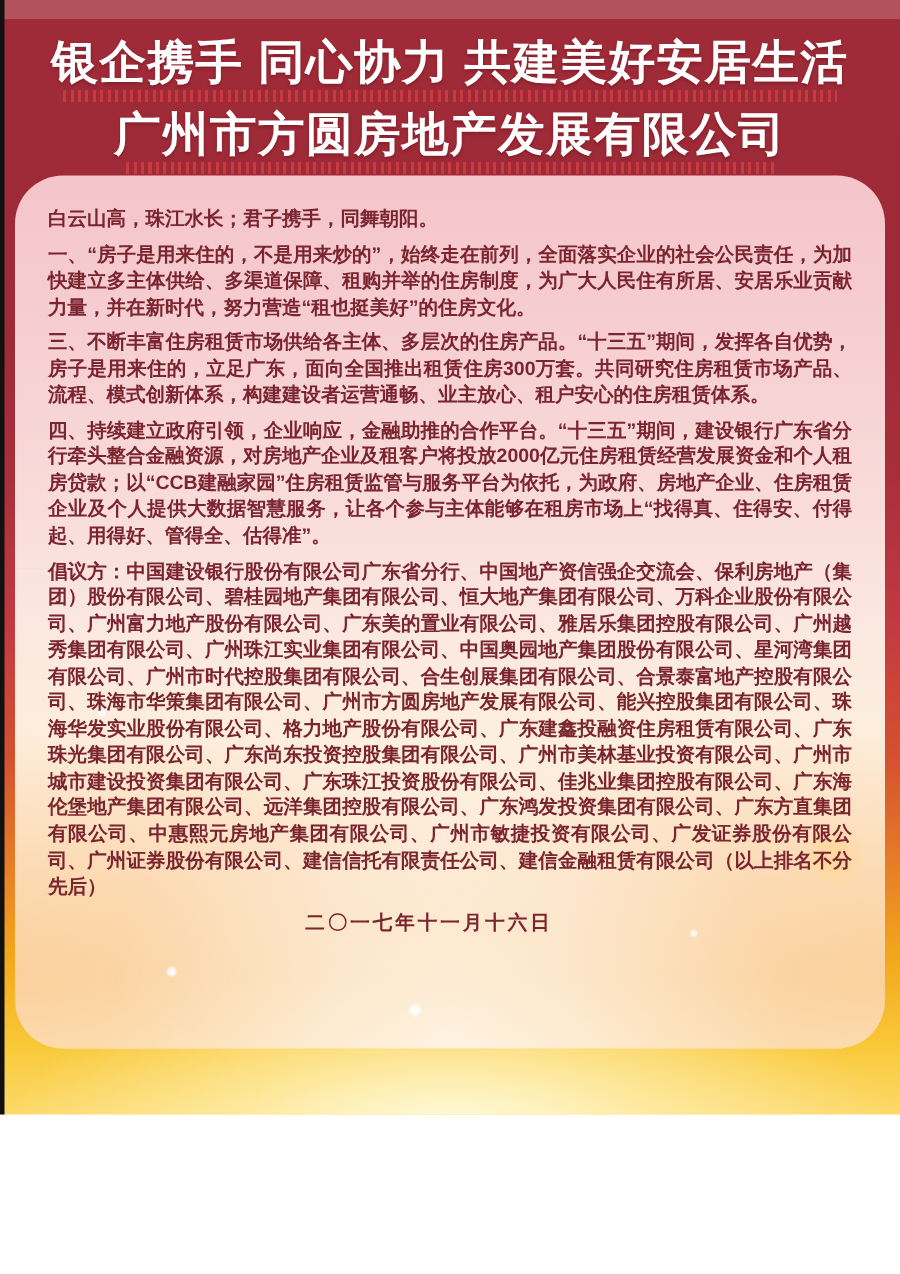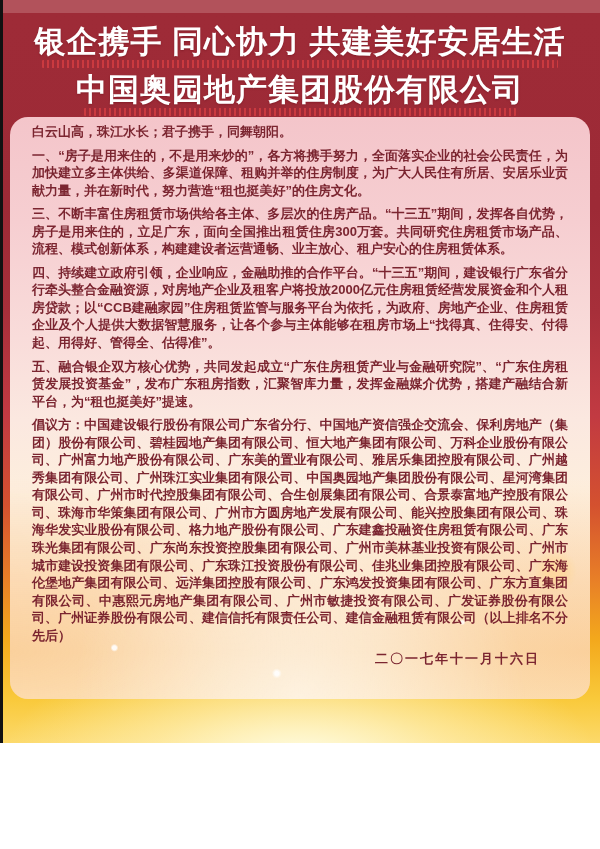--- a/index.html
+++ b/index.html
@@ -32,22 +32,22 @@
   }
   .eq{
     height:8px;width:86%;margin:-3px auto 1px auto;
     background:repeating-linear-gradient(90deg,
       rgba(216,62,66,.9) 0 2px, rgba(216,62,66,0) 2px 5px);
     opacity:.85;border-radius:1px;
   }
   .eq2{width:72%;}
   .panel{
     position:absolute;left:10px;right:10px;top:117px;bottom:44px;
-    border-radius:18px;box-sizing:border-box;
-    padding:6px 22px 10px 22px;overflow:hidden;
+    border-radius:32px;box-sizing:border-box;
+    padding:20px 22px 10px 22px;overflow:hidden;
     background:
       linear-gradient(180deg,
         #f4c5ca 0%,#f6ced1 18%,#f9dcda 38%,
         #fbe8e0 52%,#fdeedd 64%,#fce5c9 80%,
         #fbe2bd 92%,#fde9c6 100%);
     z-index:3;
   }
   .sparkles{
     position:absolute;left:0;right:0;top:45%;bottom:0;
     pointer-events:none;
@@ -64,48 +64,47 @@
       radial-gradient(ellipse at 0% 85%, rgba(250,176,96,.35) 0%, rgba(250,176,96,0) 45%),
       radial-gradient(ellipse at 100% 85%, rgba(250,176,96,.35) 0%, rgba(250,176,96,0) 45%);
   }
   .body-text{position:relative;z-index:2;color:#7b2530;}
   .body-text p{
     margin:0 0 6px 0;font-size:13px;line-height:1.35;
     text-align:justify;font-weight:bold;
     font-family:"Liberation Sans","DejaVu Sans",sans-serif;
   }
   .body-text p.date{
-    text-align:right;margin:4px 28px 0 0;letter-spacing:2px;
+    text-align:center;margin:4px 28px 0 0;letter-spacing:2px;
   }
   .bottom-glow{
     position:absolute;left:0;right:0;bottom:0;height:110px;z-index:1;
     background:radial-gradient(ellipse at 50% 115%,
       rgba(255,255,235,.95) 0%, rgba(255,245,200,.55) 35%, rgba(255,255,255,0) 70%);
   }
 </style>
 </head>
 <body>
 
 <div class="page">
   <div class="left-edge"></div>
 
   <header class="title-block">
     <div class="title-line">银企携手 同心协力 共建美好安居生活</div>
     <div class="eq"></div>
-    <div class="title-line">中国奥园地产集团股份有限公司</div>
+    <div class="title-line">广州市方圆房地产发展有限公司</div>
     <div class="eq eq2"></div>
   </header>
 
   <main class="panel">
     <div class="sparkles"></div>
     <div class="body-text">
       <p>白云山高，珠江水长；君子携手，同舞朝阳。</p>
-      <p>一、“房子是用来住的，不是用来炒的”，各方将携手努力，全面落实企业的社会公民责任，为加快建立多主体供给、多渠道保障、租购并举的住房制度，为广大人民住有所居、安居乐业贡献力量，并在新时代，努力营造“租也挺美好”的住房文化。</p>
+      <p>一、“房子是用来住的，不是用来炒的”，始终走在前列，全面落实企业的社会公民责任，为加快建立多主体供给、多渠道保障、租购并举的住房制度，为广大人民住有所居、安居乐业贡献力量，并在新时代，努力营造“租也挺美好”的住房文化。</p>
       <p>三、不断丰富住房租赁市场供给各主体、多层次的住房产品。“十三五”期间，发挥各自优势，房子是用来住的，立足广东，面向全国推出租赁住房300万套。共同研究住房租赁市场产品、流程、模式创新体系，构建建设者运营通畅、业主放心、租户安心的住房租赁体系。</p>
       <p>四、持续建立政府引领，企业响应，金融助推的合作平台。“十三五”期间，建设银行广东省分行牵头整合金融资源，对房地产企业及租客户将投放2000亿元住房租赁经营发展资金和个人租房贷款；以“CCB建融家园”住房租赁监管与服务平台为依托，为政府、房地产企业、住房租赁企业及个人提供大数据智慧服务，让各个参与主体能够在租房市场上“找得真、住得安、付得起、用得好、管得全、估得准”。</p>
-      <p>五、融合银企双方核心优势，共同发起成立“广东住房租赁产业与金融研究院”、“广东住房租赁发展投资基金”，发布广东租房指数，汇聚智库力量，发挥金融媒介优势，搭建产融结合新平台，为“租也挺美好”提速。</p>
       <p>倡议方：中国建设银行股份有限公司广东省分行、中国地产资信强企交流会、保利房地产（集团）股份有限公司、碧桂园地产集团有限公司、恒大地产集团有限公司、万科企业股份有限公司、广州富力地产股份有限公司、广东美的置业有限公司、雅居乐集团控股有限公司、广州越秀集团有限公司、广州珠江实业集团有限公司、中国奥园地产集团股份有限公司、星河湾集团有限公司、广州市时代控股集团有限公司、合生创展集团有限公司、合景泰富地产控股有限公司、珠海市华策集团有限公司、广州市方圆房地产发展有限公司、能兴控股集团有限公司、珠海华发实业股份有限公司、格力地产股份有限公司、广东建鑫投融资住房租赁有限公司、广东珠光集团有限公司、广东尚东投资控股集团有限公司、广州市美林基业投资有限公司、广州市城市建设投资集团有限公司、广东珠江投资股份有限公司、佳兆业集团控股有限公司、广东海伦堡地产集团有限公司、远洋集团控股有限公司、广东鸿发投资集团有限公司、广东方直集团有限公司、中惠熙元房地产集团有限公司、广州市敏捷投资有限公司、广发证券股份有限公司、广州证券股份有限公司、建信信托有限责任公司、建信金融租赁有限公司（以上排名不分先后）</p>
       <p class="date">二〇一七年十一月十六日</p>
     </div>
   </main>
 
   <div class="bottom-glow"></div>
 </div>
 
 </body></html>

